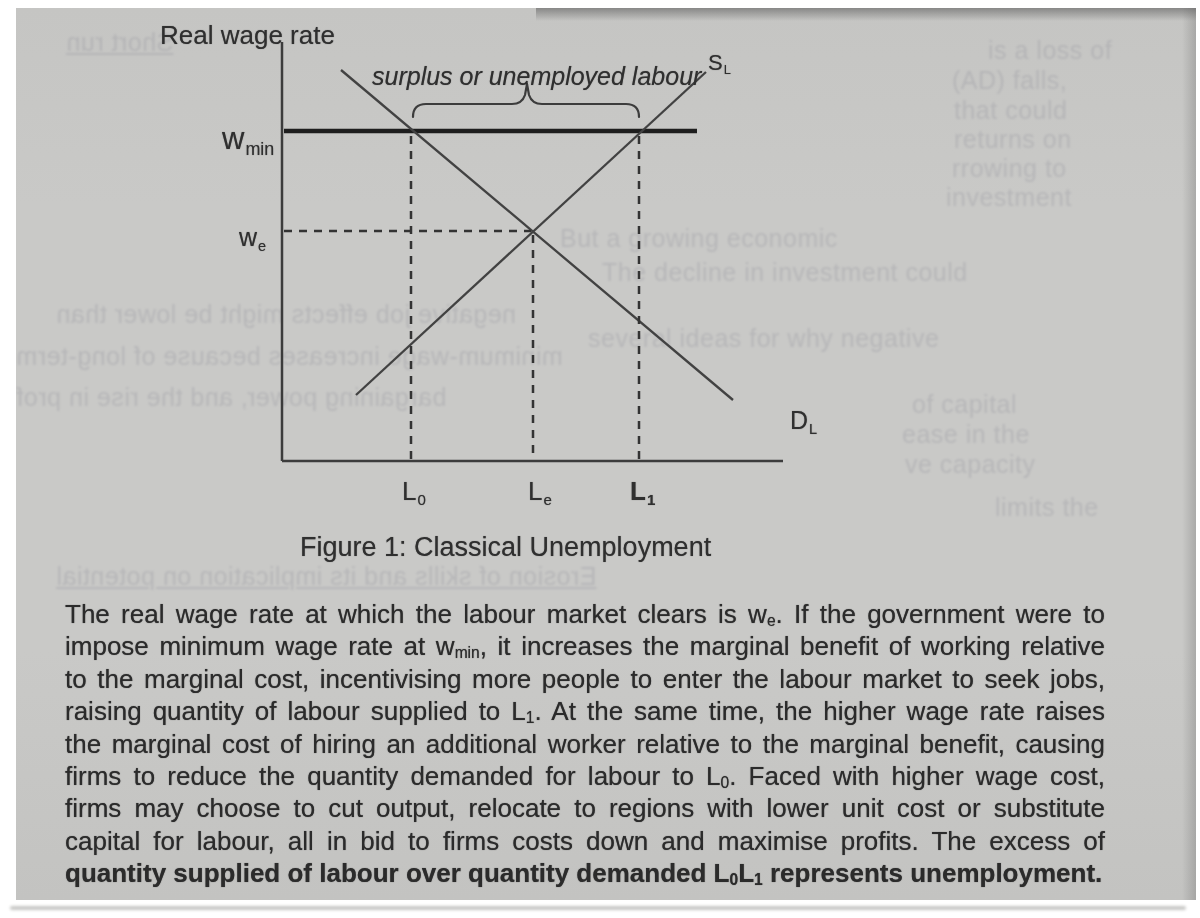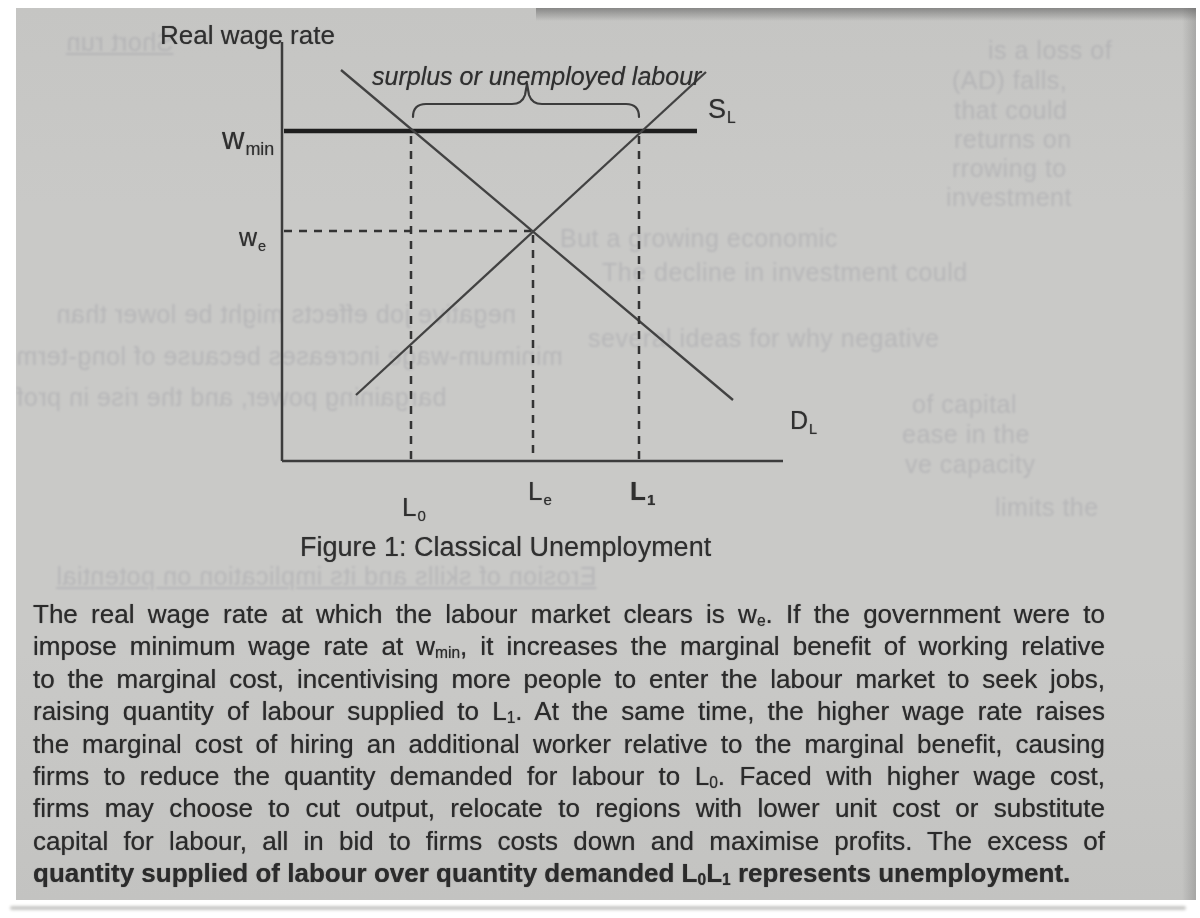--- a/index.html
+++ b/index.html
@@ -44,38 +44,38 @@
   .ghost.underlined{text-decoration:underline;}
   
   .diagram-svg{position:absolute;left:0;top:0;width:1180px;height:892px;}
   .lbl{
     position:absolute;color:#2f2f2f;white-space:nowrap;
     text-shadow:0 0 1px rgba(47,47,47,.6);
   }
   .lbl sub{font-size:.58em;vertical-align:-0.32em;margin-left:1px;}
   .lbl-yaxis{left:144px;top:12px;font-size:26px;}
   .lbl-annotation{left:356px;top:54px;font-size:25px;font-style:italic;}
-  .lbl-s{left:692px;top:42px;font-size:27px;margin-top:44px;}
+  .lbl-s{left:692px;top:42px;font-size:22px;}
   .lbl-d{left:774px;top:398px;font-size:25px;}
   .lbl-wmin{left:206px;top:113px;font-size:31px;}
   .lbl-we{left:223px;top:215px;font-size:25px;}
-  .lbl-l0{left:386px;top:484px;font-size:26px;}
+  .lbl-l0{left:386px;top:468px;font-size:26px;}
   .lbl-le{left:512px;top:468px;font-size:26px;}
   .lbl-l1{left:614px;top:468px;font-size:26px;font-weight:bold;}
   .lbl-xaxis{left:720px;top:482px;font-size:26px;}
   .lbl-caption{left:284px;top:524px;width:520px;text-align:left;font-size:27px;}
   
   .para{
     position:absolute;left:17px;top:590px;width:1072px;
     color:var(--ink);font-size:26px;line-height:32.4px;
     text-shadow:0 0 1px rgba(43,43,43,.75);
   }
   .para-line{
     height:32.4px;overflow:visible;
-    text-align:justify;text-align-last:justify;
+    text-align:justify;text-align-last:justify;margin-left:32px;
   }
   .para-line.last{text-align:left;text-align-last:auto;font-weight:bold;}
   .para-line sub{font-size:.6em;vertical-align:-0.22em;}
 </style>
 </head>
 <body>
 
 <div class="stage">
   <div class="page">
 

